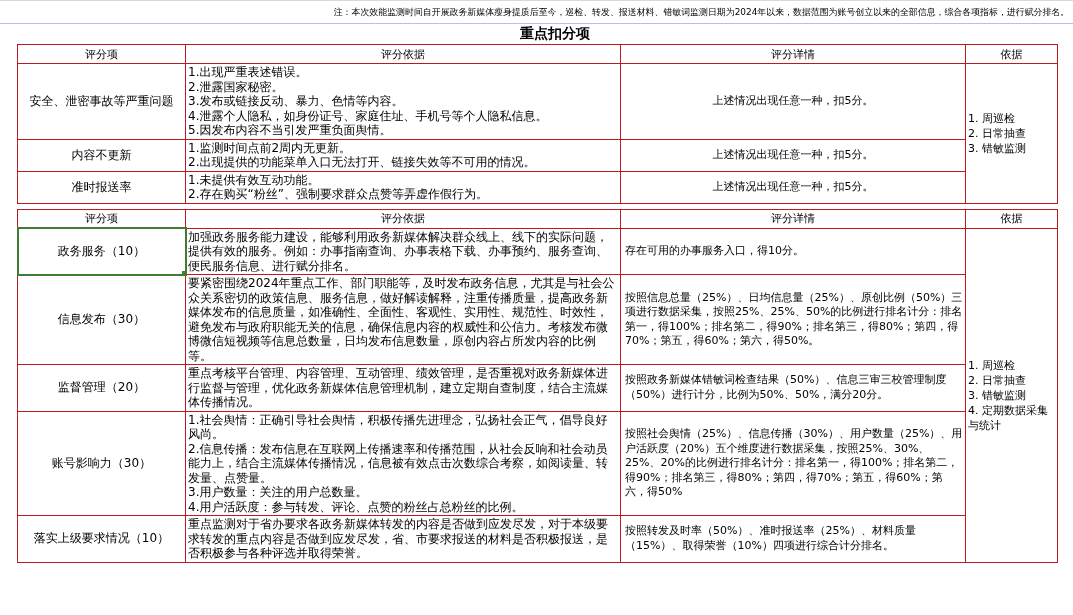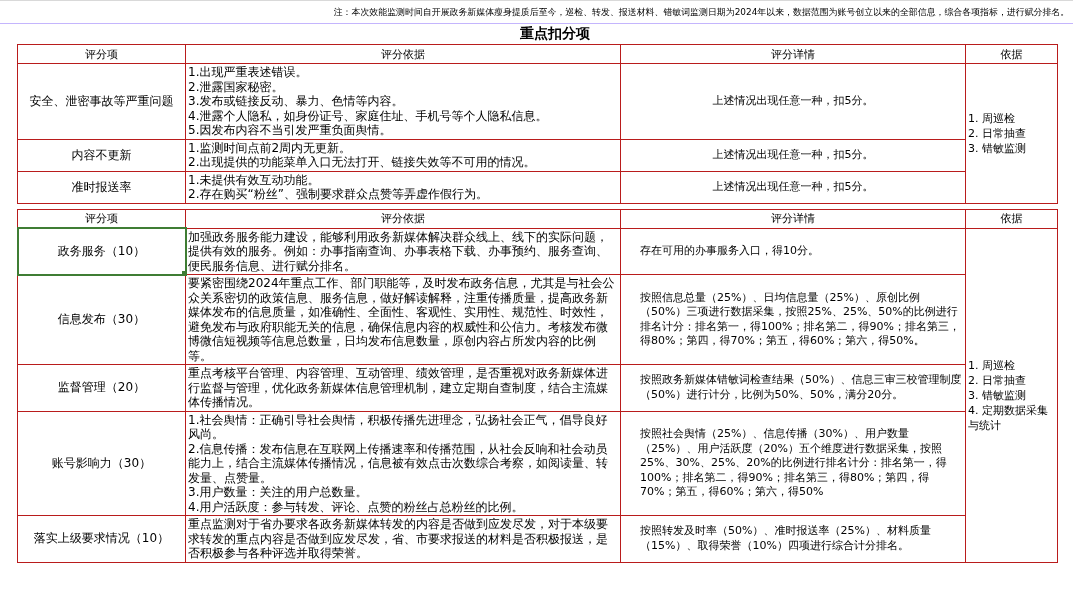--- a/index.html
+++ b/index.html
@@ -99,21 +99,21 @@
     padding-left: 3px;
     margin-top: 32px;
   }
   .cell-detail {
     text-align: center;
     font-size: 11px;
     line-height: 14.5px;
   }
   .cell-detail.left {
     text-align: left;
-    padding-left: 19px;
+    padding-left: 4px;
   }
   .cell-source {
     text-align: left;
     vertical-align: middle;
     font-size: 11px;
     line-height: 15px;
     padding-left: 3px;
   }
   .multiline { white-space: pre-line; }
 

